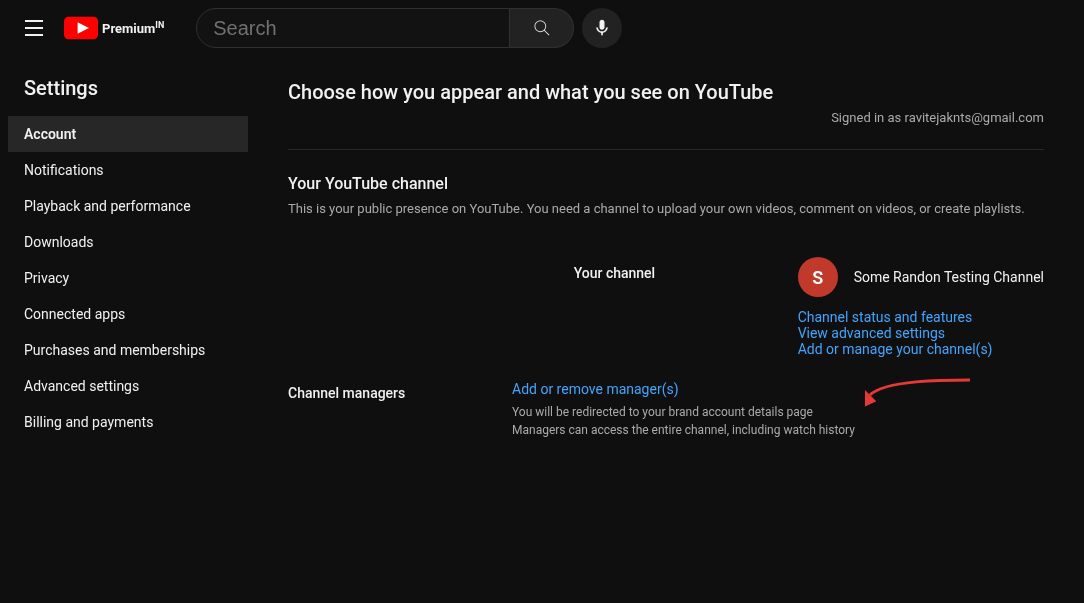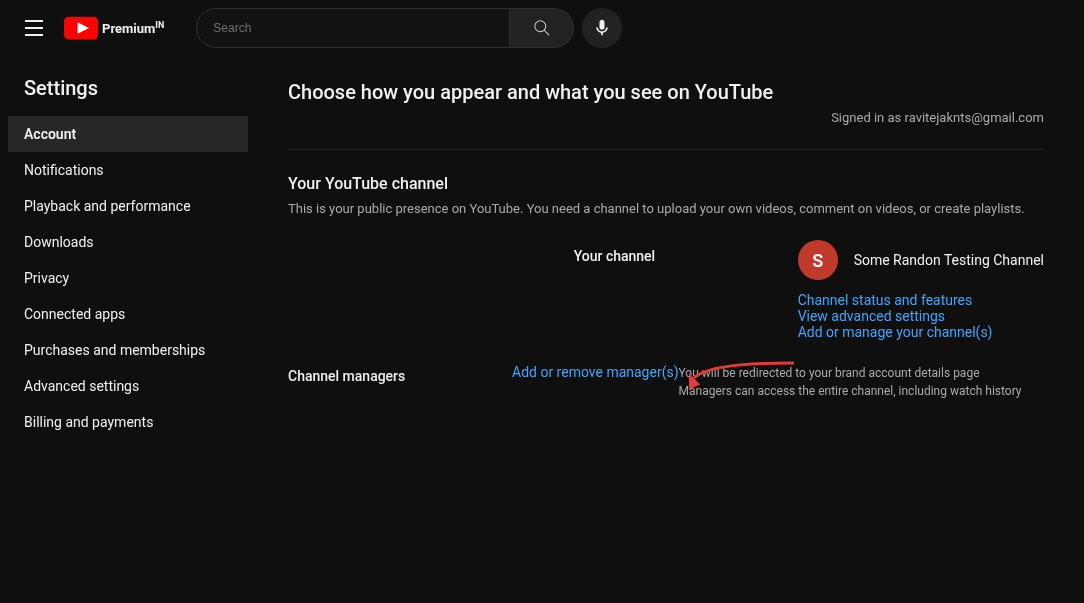--- a/index.html
+++ b/index.html
@@ -58,21 +58,21 @@
       background: #121212;
       height: 40px;
       padding: 0 16px;
       overflow: hidden;
     }
     .search-input {
       background: transparent;
       border: none;
       outline: none;
       color: #ffffff;
-      font-size: 12px;
+      font-size: 20px;
       width: 100%;
     }
     .search-input::placeholder { color: #717171; }
     .search-btn {
       border: 1px solid #303030;
       border-left: none;
       border-radius: 0 40px 40px 0;
       background: #222222;
       height: 40px;
       width: 64px;
@@ -156,21 +156,21 @@
 
     .section-title {
       font-size: 16px;
       font-weight: 500;
       color: #f1f1f1;
       margin-bottom: 8px;
     }
     .section-desc {
       font-size: 13px;
       color: #aaa;
-      margin-bottom: 24px;
+      margin-bottom: 41px;
     }
 
     .channel-section {
       display: flex;
       gap: 24px;
       margin-bottom: 24px;
       justify-content: flex-end;
     }
     .channel-label {
       font-size: 14px;
@@ -224,21 +224,22 @@
     .managers-label {
       font-size: 14px;
       font-weight: 500;
       color: #f1f1f1;
       width: 200px;
       flex-shrink: 0;
       padding-top: 4px;
     }
     .managers-content {
       display: flex;
-      flex-direction: row;
+      flex-direction: column;
+      gap: 6px;
       position: relative;
     }
     .managers-link {
       color: #3ea6ff;
       font-size: 14px;
       text-decoration: none;
       cursor: pointer;
     }
     .managers-desc {
       font-size: 12px;

